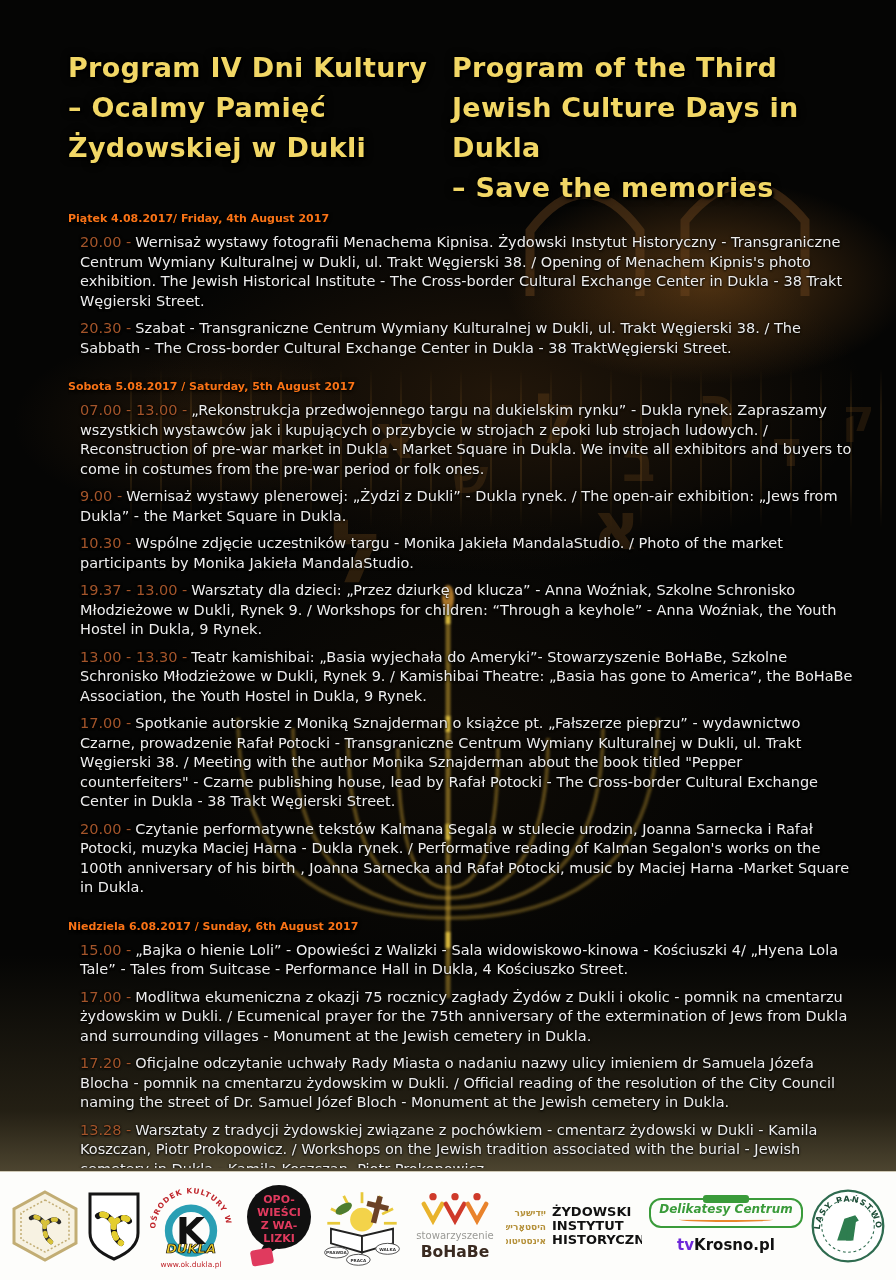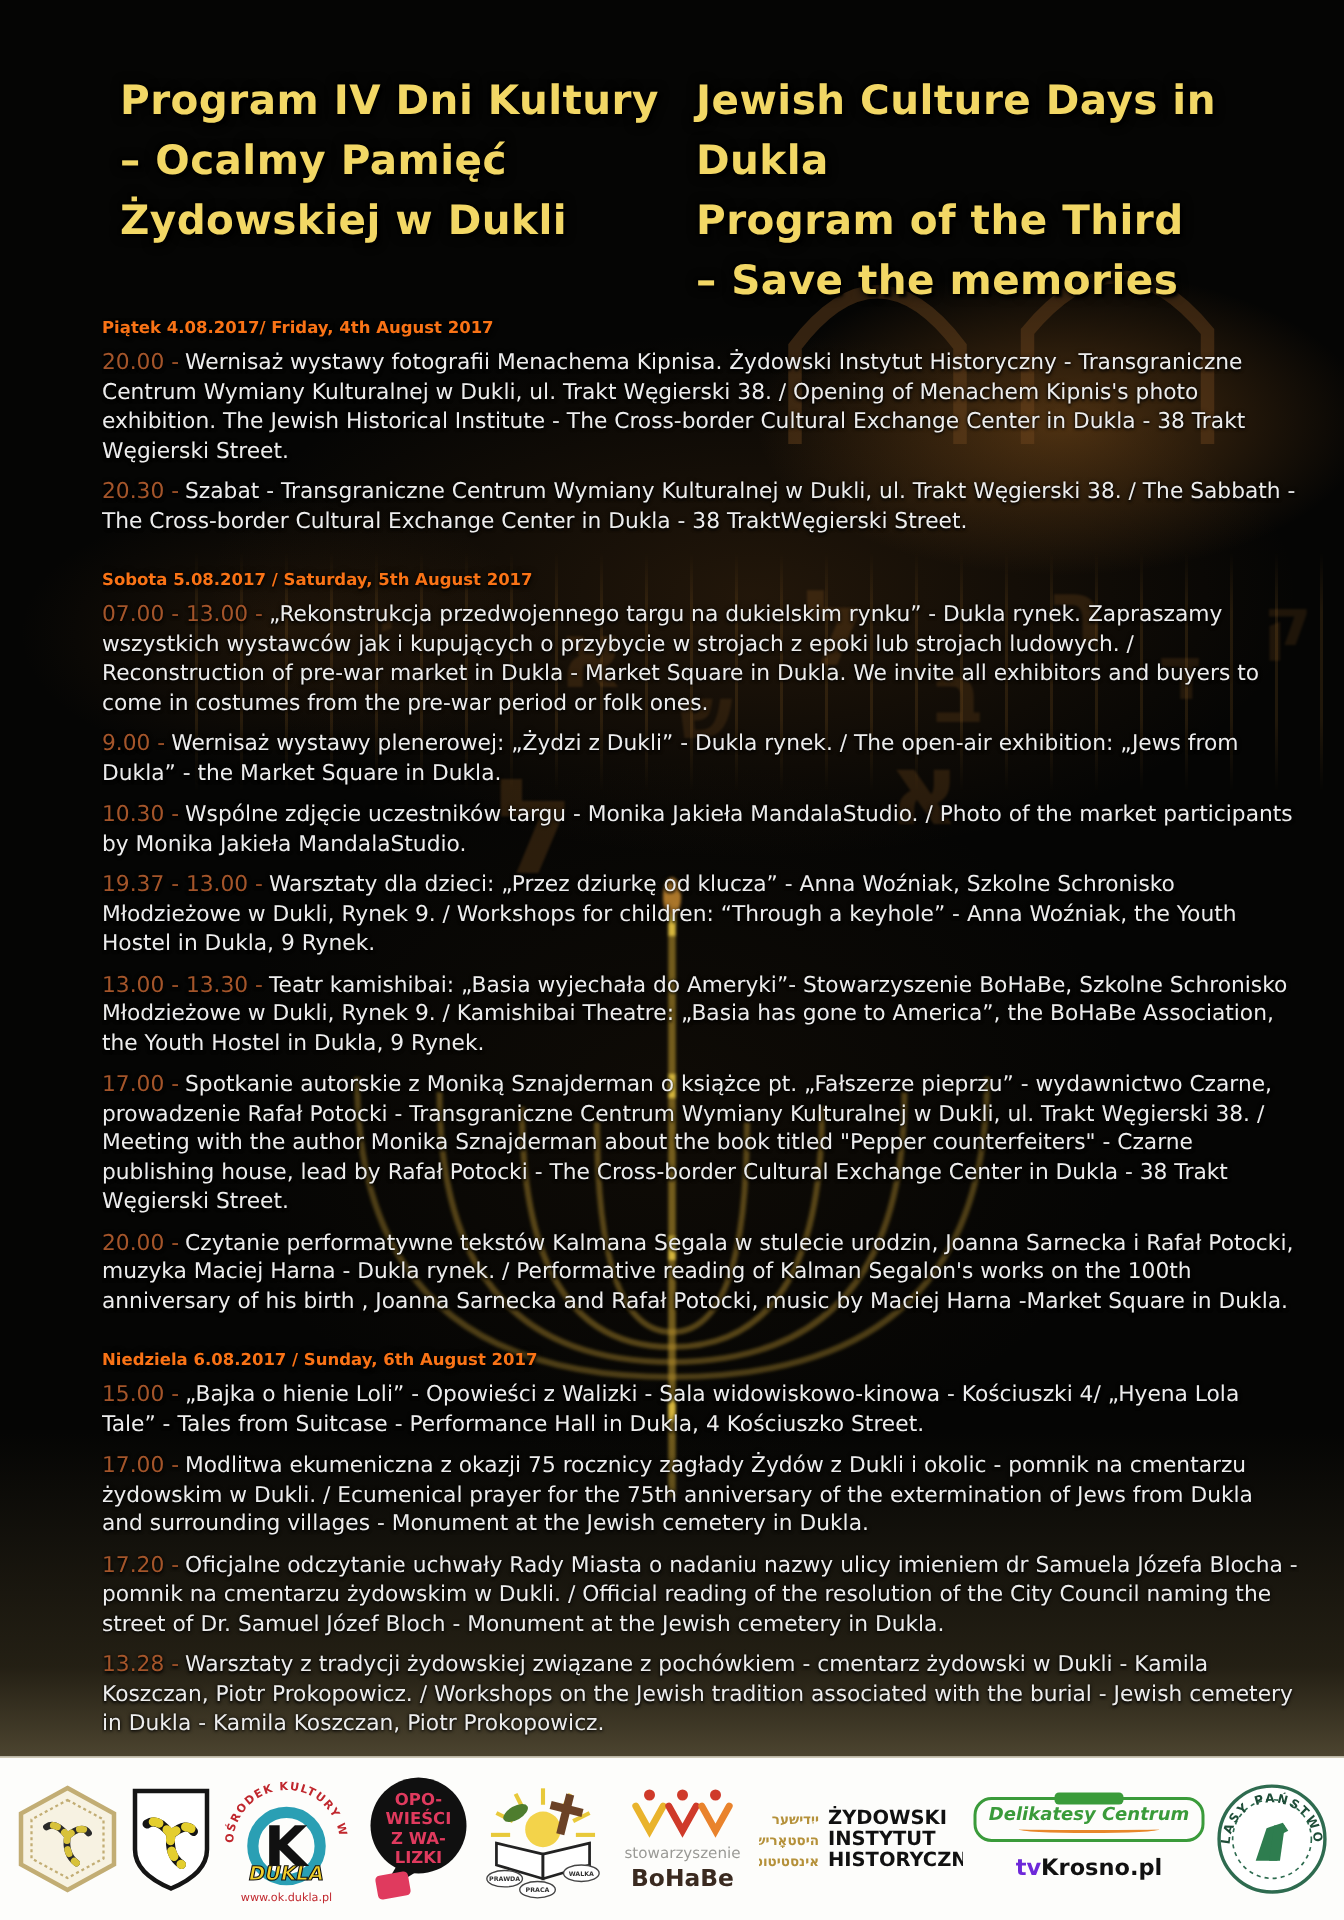--- a/index.html
+++ b/index.html
@@ -21,31 +21,31 @@
     opacity:.55;
     -webkit-mask-image:linear-gradient(to bottom,transparent,#000 25%,#000 70%,transparent);
             mask-image:linear-gradient(to bottom,transparent,#000 25%,#000 70%,transparent);}
   .bg-hebrew{position:absolute;inset:0;pointer-events:none;}
   .bg-hebrew span{position:absolute;font-weight:bold;color:rgba(170,108,40,.45);
     filter:blur(.6px);font-family:"DejaVu Sans",sans-serif;}
   .menorah{position:absolute;left:198px;top:578px;pointer-events:none;}
   .bg-fade{position:absolute;left:0;right:0;top:955px;height:217px;pointer-events:none;
     background:linear-gradient(to bottom, rgba(15,13,8,0) 0%, rgba(40,35,22,.88) 72%, #4d4530 100%);}
   
-  .title-wrap{position:absolute;left:80px;top:48px;right:20px;display:grid;
+  .title-wrap{position:absolute;left:68px;top:48px;right:20px;display:grid;
     grid-template-columns:380px auto;column-gap:4px;}
   .title-col{font-weight:bold;font-size:27px;line-height:40px;color:#f2d765;
     letter-spacing:.3px;
     text-shadow:0 0 8px rgba(0,0,0,.95), 2px 2px 2px #000, -1px -1px 2px #000;}
   
   .program{position:absolute;left:68px;right:30px;top:212px;bottom:112px;overflow:hidden;}
   .day + .day{margin-top:22px;}
   .day-heading{font-size:11px;font-weight:bold;color:#f97316;margin:0 0 8px 0;
     text-shadow:0 1px 2px #000,0 0 4px rgba(0,0,0,.8);}
-  .event{margin:8px 0;font-size:14.5px;line-height:19.5px;color:#ededed;
+  .event{margin:8px 12px;font-size:14.5px;line-height:19.5px;color:#ededed;
     text-shadow:0 1px 2px rgba(0,0,0,.95),0 0 3px rgba(0,0,0,.7);}
   .ev-time{color:#a4552a;margin-right:4px;white-space:nowrap;}
   
   .footer{position:absolute;left:0;right:0;bottom:0;height:108px;background:#fdfdfb;
     border-top:1px solid #cfc9b6;display:flex;align-items:center;justify-content:center;
     gap:7px;padding:0 10px;}
   .logo{flex:0 0 auto;display:flex;flex-direction:column;align-items:center;justify-content:center;}
   .deli-box{border:2px solid #3a9b3a;border-radius:12px;padding:2px 8px 4px 8px;position:relative;font-style:italic;}
   .deli-ribbon{position:absolute;top:-5px;left:50%;transform:translateX(-50%);
     width:46px;height:8px;background:#3a9b3a;border-radius:3px;}
@@ -100,22 +100,22 @@
   </svg>
   <div class="bg-fade"></div>
 
   <div class="title-wrap">
     <div class="title-col">
       <div>Program IV  Dni Kultury</div>
       <div>– Ocalmy Pamięć</div>
       <div>Żydowskiej w Dukli</div>
     </div>
     <div class="title-col">
+      <div>Program of the Third</div>
       <div>Jewish Culture Days in Dukla</div>
-      <div>Program of the Third</div>
       <div>– Save the memories</div>
     </div>
   </div>
 
   <div class="program">
       <section class="day">
       <h2 class="day-heading">Piątek 4.08.2017/ Friday, 4th August 2017</h2>
       <div>
           <p class="event"><span class="ev-time">20.00 -</span><span class="ev-text">Wernisaż wystawy fotografii Menachema Kipnisa. Żydowski Instytut Historyczny - Transgraniczne Centrum Wymiany Kulturalnej w Dukli, ul. Trakt Węgierski 38. / Opening of Menachem Kipnis's photo exhibition. The Jewish Historical Institute - The Cross-border Cultural Exchange Center in Dukla - 38 Trakt Węgierski Street.</span></p>
           <p class="event"><span class="ev-time">20.30 -</span><span class="ev-text">Szabat - Transgraniczne Centrum Wymiany Kulturalnej w Dukli, ul. Trakt Węgierski 38. / The Sabbath - The Cross-border Cultural Exchange Center in Dukla - 38 TraktWęgierski Street.</span></p>

